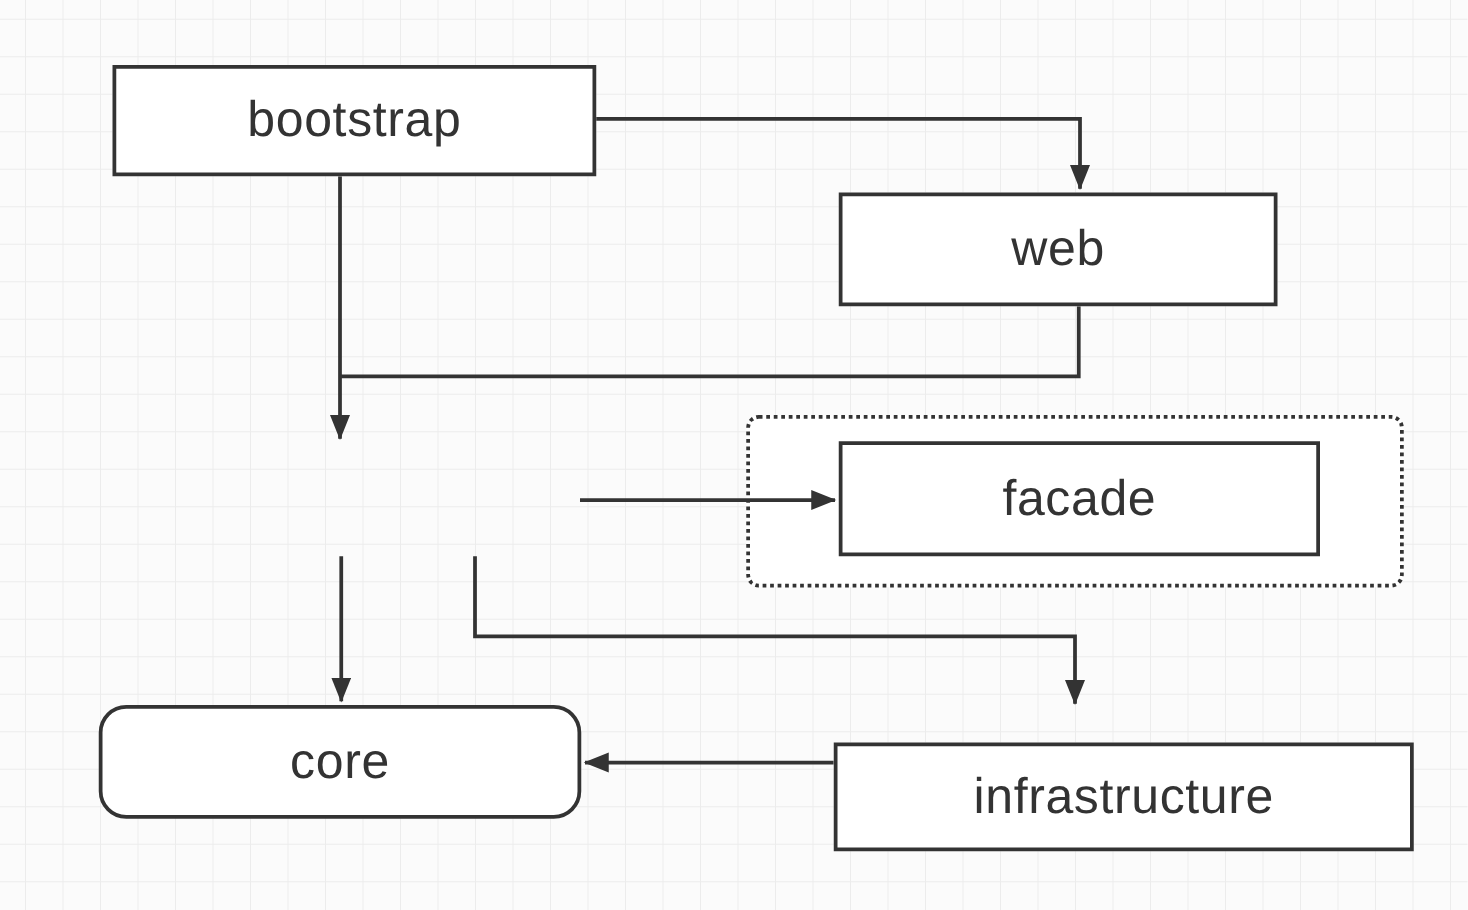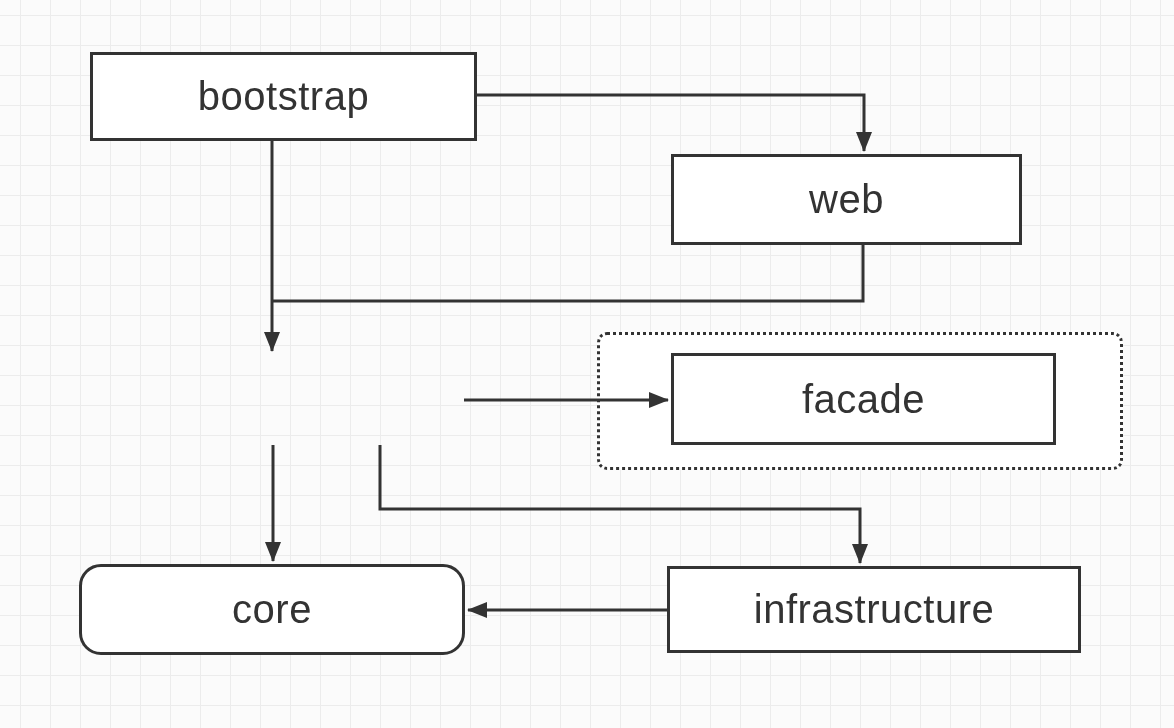--- a/index.html
+++ b/index.html
@@ -26,21 +26,21 @@
     position:absolute;box-sizing:border-box;z-index:3;
     background:#ffffff;border:3px solid #333333;
     display:flex;align-items:center;justify-content:center;
     font-size:40px;letter-spacing:0.5px;color:#333333;
   }
   #n-bootstrap{left:78px;top:52px;width:387px;height:89px;margin-left:12px;}
   #n-web{left:671px;top:154px;width:351px;height:91px;}
   #n-service{left:79px;top:354px;width:385px;height:91px;}
   #n-facade{left:671px;top:353px;width:385px;height:92px;text-align:right;}
   #n-core{left:79px;top:564px;width:386px;height:91px;border-radius:22px;}
-  #n-infrastructure{left:667px;top:566px;width:414px;height:87px;}
+  #n-infrastructure{left:667px;top:594px;width:464px;height:87px;}
 </style>
 </head>
 <body>
 
 <div class="canvas">
 
   <div class="group-frame"></div>
 
   <svg class="edges-layer" width="1174" height="728" viewBox="0 0 1174 728">
     <defs>

